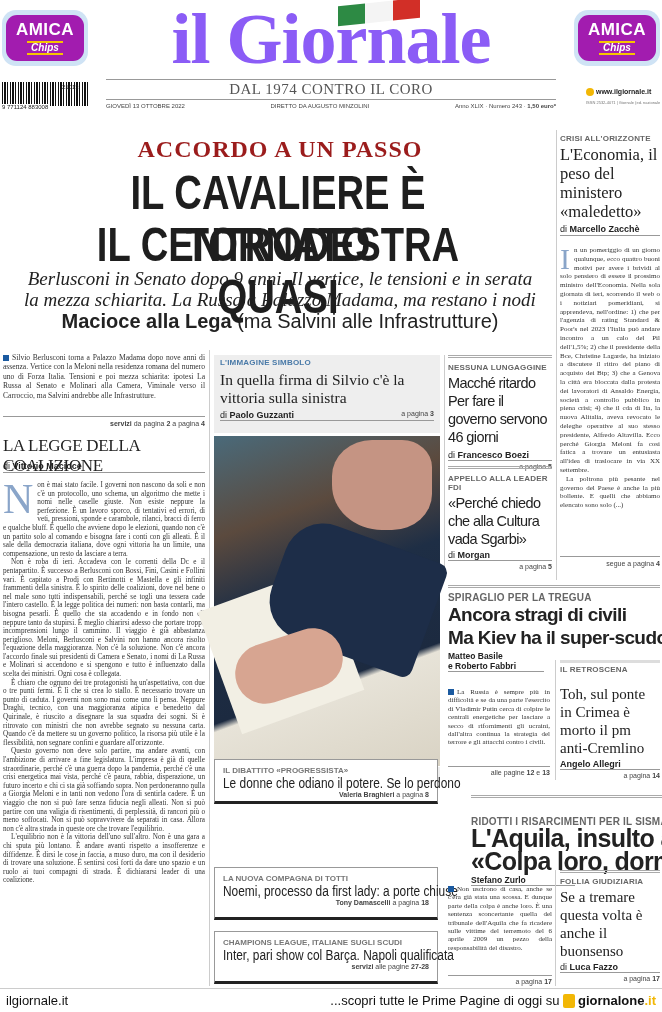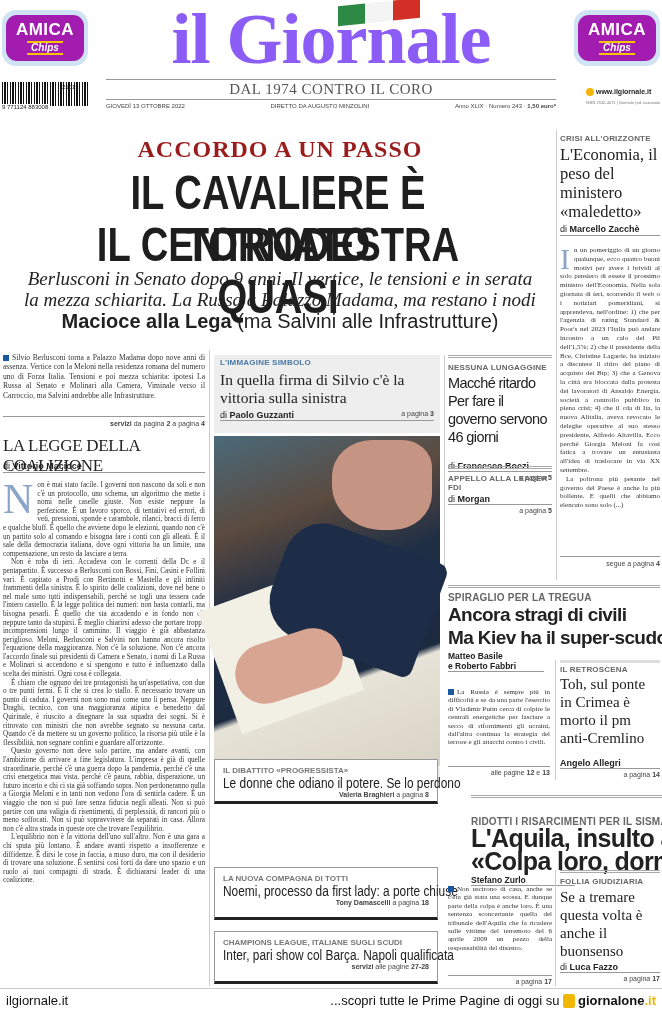--- a/index.html
+++ b/index.html
@@ -133,25 +133,26 @@
   <div class="paper"></div>
     <div class="sleeve"></div>
     <div class="face"></div>
     <div class="hand"></div>
 </div>
 <div class="abs sans" style="left:214px;top:767px;width:226px;height:12px;background:#eee;font-size:7px;padding:2px 4px;color:#333"><b style="color:#1b5aa0">AL VIA</b><span> Silvio Berlusconi firma le carte per il rientro al Senato</span></div>
 
 <div class="abs" style="left:448px;top:355px;width:104px;border-top:3px double #aaa;padding-top:5px">
   <div class="section-kicker">NESSUNA LUNGAGGINE</div>
   <div class="sans" style="font-size:14.5px;line-height:18px;margin-top:2px;letter-spacing:-0.6px">Macché ritardo Per fare il governo servono 46 giorni</div>
-  <div class="byline" style="margin-top:15px;border-bottom:1px solid #999"><span>di </span><b>Francesco Boezi</b></div>
+  <div class="byline" style="margin-top:4px;border-bottom:1px solid #999"><span>di </span><b>Francesco Boezi</b></div>
   <div class="page-ref" style="margin-top:2px"><span>a pagina </span><b>5</b></div>
 </div>
 <div class="abs" style="left:448px;top:466px;width:104px;border-top:3px double #aaa;padding-top:5px">
   <div class="section-kicker">APPELLO ALLA LEADER FDI</div>
+  <div class="sans" style="font-size:14.5px;line-height:18px;margin-top:2px;letter-spacing:-0.6px">«Perché chiedo che alla Cultura vada Sgarbi»</div>
   <div class="byline" style="margin-top:2px;border-bottom:1px solid #999"><span>di </span><b>Morgan</b></div>
   <div class="page-ref" style="margin-top:2px"><span>a pagina </span><b>5</b></div>
 </div>
 
 <div class="abs" style="left:560px;top:134px;width:100px">
   <div class="section-kicker">CRISI ALL'ORIZZONTE</div>
   <div class="serif" style="font-size:16.5px;line-height:19px;margin-top:2px">L'Economia, il peso del ministero «maledetto»</div>
   <div class="byline" style="margin-top:3px;border-bottom:1px solid #999;padding-bottom:1px"><span>di </span><b>Marcello Zacchè</b></div>
 </div>
 <div class="abs body-text" style="left:560px;top:246px;width:100px;height:305px;overflow:hidden;font-size:7px;line-height:8.8px">
@@ -171,22 +172,22 @@
       <div>Matteo Basile</div>
       <div>e Roberto Fabbri</div>
     </div>
 </div>
 <div class="abs body-text" style="left:448px;top:688px;width:102px;font-size:7px;line-height:8.4px"><span class="bullet"></span><span>La Russia è sempre più in difficoltà e se da una parte l'esercito di Vladimir Putin cerca di colpire le centrali energetiche per lasciare a secco di rifornimenti gli ucraini, dall'altra continua la strategia del terrore e gli attacchi contro i civili.</span></div>
 <div class="abs page-ref" style="left:448px;top:766px;width:102px;border-top:1px solid #999;padding-top:2px"><span>alle pagine </span><b>12</b><span> e </span><b>13</b></div>
 
 <div class="abs vline" style="left:555px;top:660px;height:120px"></div>
 <div class="abs" style="left:560px;top:660px;width:100px;border-top:3px solid #ddd;padding-top:2px">
   <div class="section-kicker">IL RETROSCENA</div>
-  <div class="serif" style="font-size:15px;line-height:18px;margin-top:1px">Toh, sul ponte in Crimea è morto il pm anti-Cremlino</div>
-  <div class="byline" style="margin-top:11px;border-bottom:1px solid #999"><b>Angelo Allegri</b></div>
+  <div class="serif" style="font-size:15px;line-height:18px;margin-top:11px">Toh, sul ponte in Crimea è morto il pm anti-Cremlino</div>
+  <div class="byline" style="margin-top:2px;border-bottom:1px solid #999"><b>Angelo Allegri</b></div>
   <div class="page-ref" style="margin-top:2px"><span>a pagina </span><b>14</b></div>
 </div>
 
 <div class="abs box" style="left:214px;top:759px;width:224px;height:45px">
   <div class="k">IL DIBATTITO «PROGRESSISTA»</div>
     <div class="t">Le donne che odiano il potere. Se lo perdono</div>
   <div class="r"><b>Valeria Braghieri</b><span> a pagina </span><b>8</b></div>
 </div>
 <div class="abs box" style="left:214px;top:867px;width:224px;height:53px">
   <div class="k">LA NUOVA COMPAGNA DI TOTTI</div>

